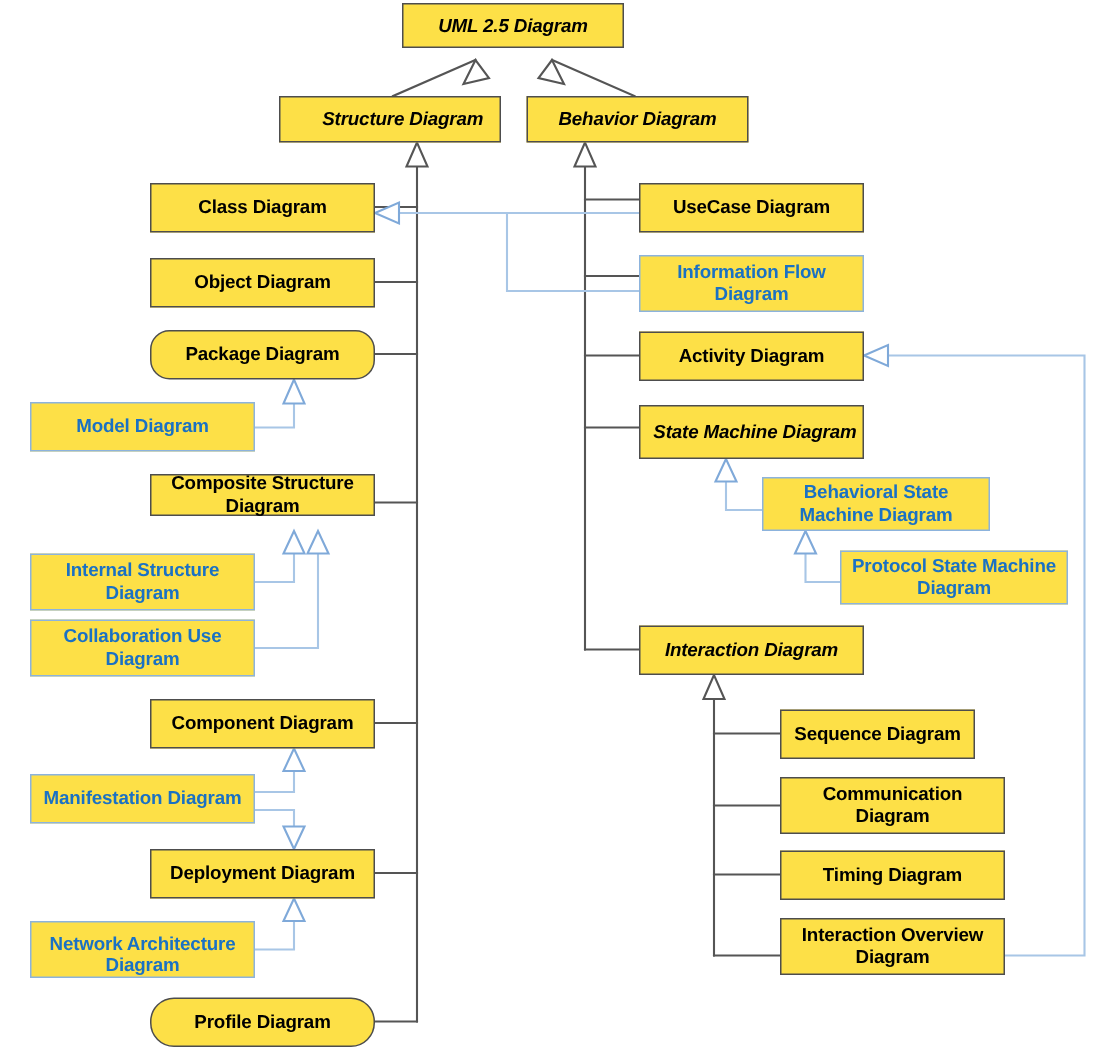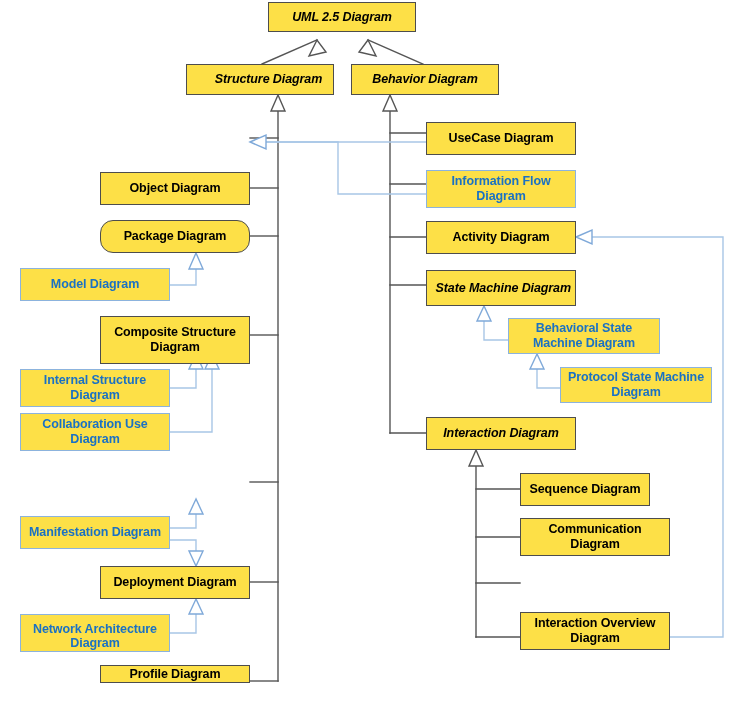--- a/index.html
+++ b/index.html
@@ -133,48 +133,54 @@
 
   <div class="node black abstract" style="left: 268px; top: 2px; width: 148px; height: 30px;">
       <span>UML 2.5 Diagram</span>
     </div>
   <div class="node black abstract" style="left: 186px; top: 64px; width: 148px; height: 31px; padding-left: 21px;">
       <span>Structure Diagram</span>
     </div>
   <div class="node black abstract" style="left: 351px; top: 64px; width: 148px; height: 31px;">
       <span>Behavior Diagram</span>
     </div>
+  <div class="node black" style="left: 100px; top: 122px; width: 150px; height: 33px;">
+      <span>Class Diagram</span>
+    </div>
   <div class="node black" style="left: 100px; top: 172px; width: 150px; height: 33px; text-align: center;">
       <span>Object Diagram</span>
     </div>
   <div class="node black" style="left: 100px; top: 220px; width: 150px; height: 33px; border-radius: 13px;">
       <span>Package Diagram</span>
     </div>
   <div class="node blue" style="left: 20px; top: 268px; width: 150px; height: 33px;">
       <span>Model Diagram</span>
     </div>
-  <div class="node black" style="left: 100px; top: 316px; width: 150px; height: 48px;">
+  <div class="node black" style="left: 100px; top: 316px; width: 150px; height: 28px;">
       <span>Composite Structure Diagram</span>
     </div>
   <div class="node blue" style="left: 20px; top: 369px; width: 150px; height: 38px;">
       <span>Internal Structure Diagram</span>
     </div>
   <div class="node blue" style="left: 20px; top: 413px; width: 150px; height: 38px;">
       <span>Collaboration Use Diagram</span>
     </div>
+  <div class="node black" style="left: 100px; top: 466px; width: 150px; height: 33px;">
+      <span>Component Diagram</span>
+    </div>
   <div class="node blue" style="left: 20px; top: 516px; width: 150px; height: 33px;">
       <span>Manifestation Diagram</span>
     </div>
   <div class="node black" style="left: 100px; top: 566px; width: 150px; height: 33px;">
       <span>Deployment Diagram</span>
     </div>
   <div class="node blue" style="left: 20px; top: 614px; width: 150px; height: 38px; align-items: flex-end;">
       <span>Network Architecture Diagram</span>
     </div>
-  <div class="node black" style="left: 100px; top: 665px; width: 150px; height: 18px;">
+  <div class="node black" style="left: 100px; top: 665px; width: 150px; height: 33px; border-radius: 16px;">
       <span>Profile Diagram</span>
     </div>
   <div class="node black" style="left: 426px; top: 122px; width: 150px; height: 33px;">
       <span>UseCase Diagram</span>
     </div>
   <div class="node blue" style="left: 426px; top: 170px; width: 150px; height: 38px;">
       <span>Information Flow Diagram</span>
     </div>
   <div class="node black" style="left: 426px; top: 221px; width: 150px; height: 33px;">
       <span>Activity Diagram</span>
@@ -190,17 +196,20 @@
     </div>
   <div class="node black abstract" style="left: 426px; top: 417px; width: 150px; height: 33px;">
       <span>Interaction Diagram</span>
     </div>
   <div class="node black" style="left: 520px; top: 473px; width: 130px; height: 33px;">
       <span>Sequence Diagram</span>
     </div>
   <div class="node black" style="left: 520px; top: 518px; width: 150px; height: 38px;">
       <span>Communication Diagram</span>
     </div>
+  <div class="node black" style="left: 520px; top: 567px; width: 150px; height: 33px;">
+      <span>Timing Diagram</span>
+    </div>
   <div class="node black" style="left: 520px; top: 612px; width: 150px; height: 38px;">
       <span>Interaction Overview Diagram</span>
     </div>
 
 </div>
 
 </body></html>

